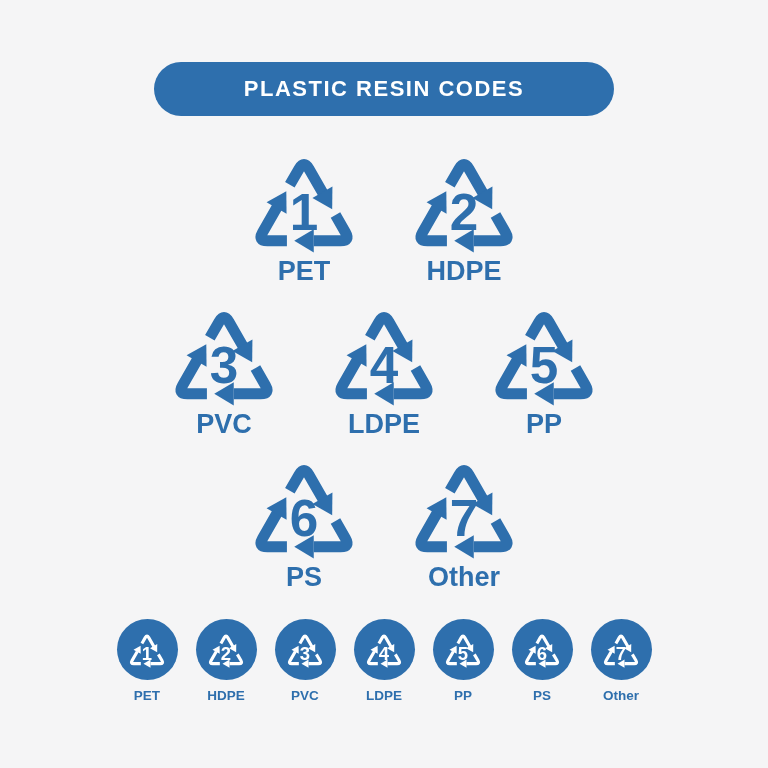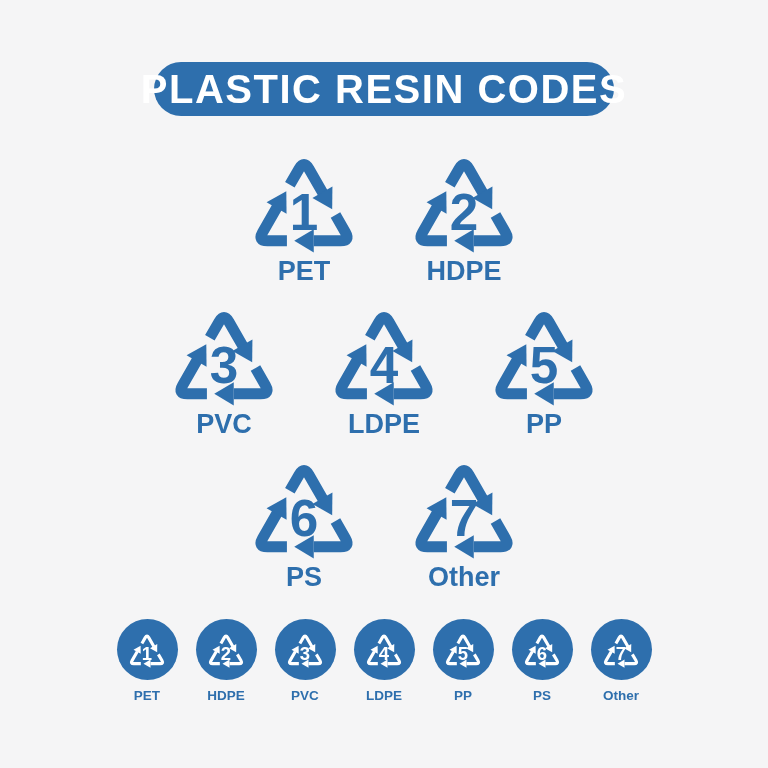--- a/index.html
+++ b/index.html
@@ -24,21 +24,21 @@
     height: 54px;
     margin: 62px auto 0 auto;
     background: var(--accent);
     border-radius: 28px;
     display: flex;
     align-items: center;
     justify-content: center;
   }
   .title-pill span {
     color: #ffffff;
-    font-size: 40px;
+    font-size: 22px;
     font-weight: bold;
     letter-spacing: 1.5px;
     white-space: nowrap;
   }
   .defs-svg {
     position: absolute;
     width: 0;
     height: 0;
     overflow: hidden;
   }

